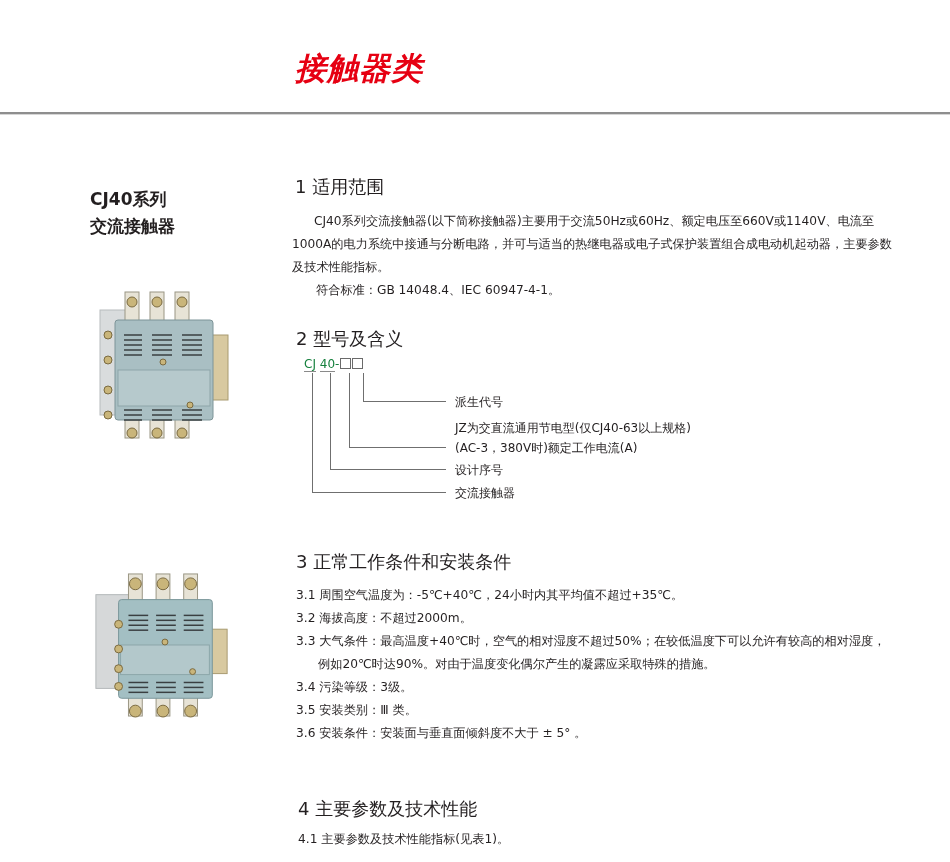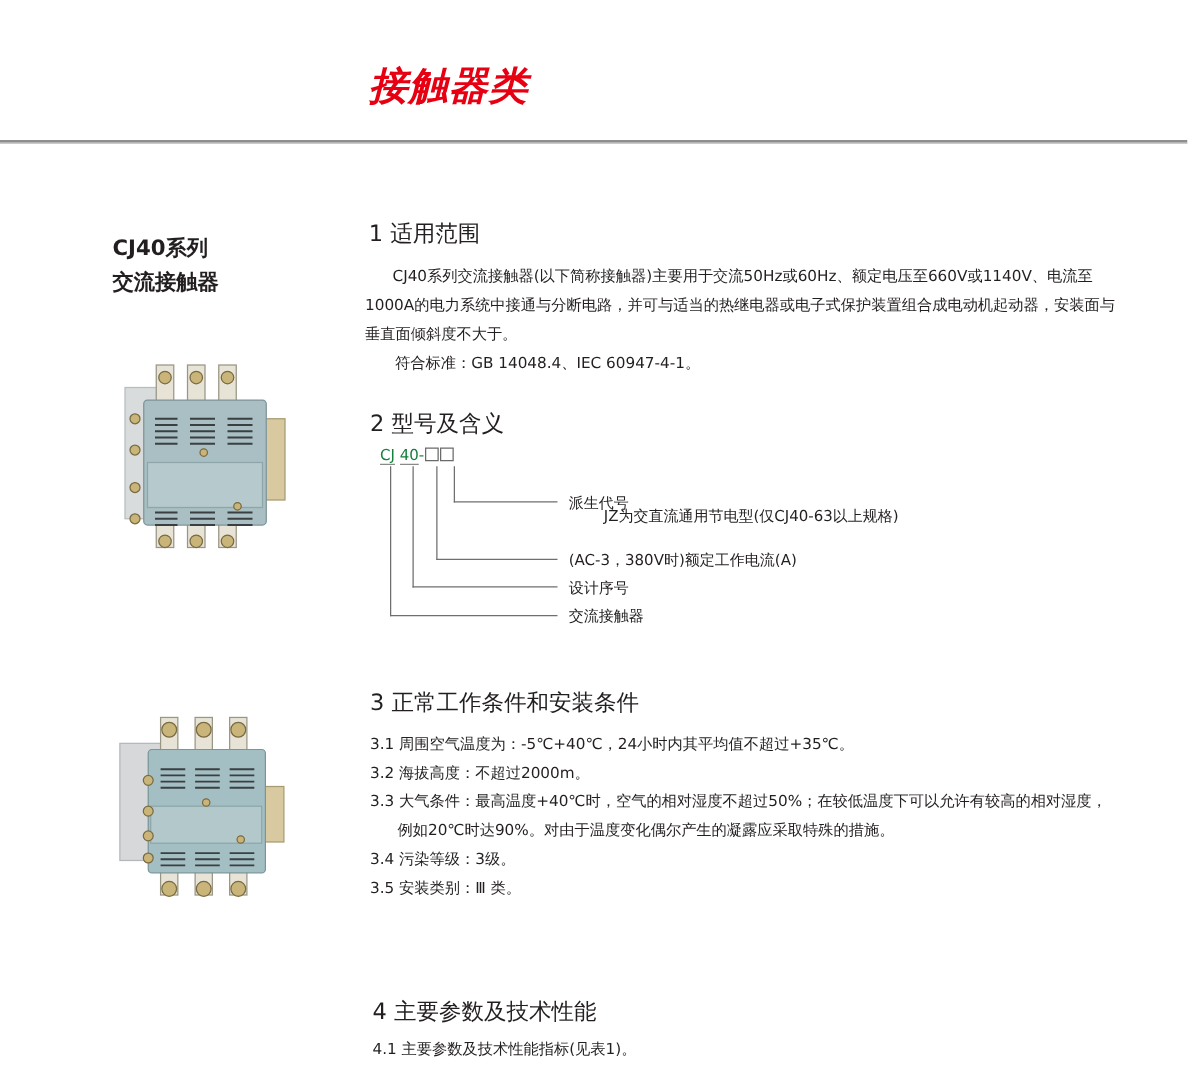--- a/index.html
+++ b/index.html
@@ -175,21 +175,21 @@
     <circle cx="28" cy="55" r="4"></circle>
       <circle cx="28" cy="80" r="4"></circle>
       <circle cx="28" cy="100" r="4"></circle>
       <circle cx="28" cy="118" r="4"></circle>
     <circle cx="75" cy="73" r="3"></circle>
       <circle cx="103" cy="103" r="3"></circle>
   </g>
 </svg>
 
 <div class="sec-h s1-title">1 适用范围</div>
-<div class="para s1-p1">CJ40系列交流接触器(以下简称接触器)主要用于交流50Hz或60Hz、额定电压至660V或1140V、电流至1000A的电力系统中接通与分断电路，并可与适当的热继电器或电子式保护装置组合成电动机起动器，安装面与垂直面倾斜度不大于。</div>
+<div class="para s1-p1">CJ40系列交流接触器(以下简称接触器)主要用于交流50Hz或60Hz、额定电压至660V或1140V、电流至1000A的电力系统中接通与分断电路，并可与适当的热继电器或电子式保护装置组合成电动机起动器，主要参数及技术性能指标。</div>
 <div class="para s1-std">符合标准：GB 14048.4、IEC 60947-4-1。</div>
 
 <div class="sec-h s2-title">2 型号及含义</div>
 <div class="model-code">
   <span class="u">CJ</span>
   <span class="u">40</span><span>-</span><span class="box"></span><span class="box"></span>
 </div>
 
 <div class="diagram">
 
@@ -200,28 +200,29 @@
   <div class="hl" style="left:349px; top:447px; width:97px;"></div>
 
   <div class="vl" style="left:330px; top:373px; height:97px;"></div>
   <div class="hl" style="left:330px; top:469px; width:116px;"></div>
 
   <div class="vl" style="left:312px; top:373px; height:120px;"></div>
   <div class="hl" style="left:312px; top:492px; width:134px;"></div>
 </div>
 
 <div class="dlabel" style="top:394px;">派生代号</div>
-<div class="dlabel" style="top:405px;margin-left:28px;">JZ为交直流通用节电型(仅CJ40-63以上规格)</div>
+<div class="dlabel" style="top:420px;">JZ为交直流通用节电型(仅CJ40-63以上规格)</div>
 <div class="dlabel" style="top:440px;">(AC-3，380V时)额定工作电流(A)</div>
 <div class="dlabel" style="top:462px;">设计序号</div>
 <div class="dlabel" style="top:485px;">交流接触器</div>
 
 <div class="sec-h s3-title">3 正常工作条件和安装条件</div>
 <div class="s3-list">
   <span class="item">3.1 周围空气温度为：-5℃+40℃，24小时内其平均值不超过+35℃。</span>
   <span class="item">3.2 海拔高度：不超过2000m。</span>
   <span class="item">3.3 大气条件：最高温度+40℃时，空气的相对湿度不超过50%；在较低温度下可以允许有较高的相对湿度，例如20℃时达90%。对由于温度变化偶尔产生的凝露应采取特殊的措施。</span>
   <span class="item">3.4 污染等级：3级。</span>
   <span class="item">3.5 安装类别：Ⅲ 类。</span>
+  <span class="item">3.6 安装条件：安装面与垂直面倾斜度不大于 ± 5° 。</span>
 </div>
 
 <div class="sec-h s4-title">4 主要参数及技术性能</div>
 <div class="para s4-p">4.1 主要参数及技术性能指标(见表1)。</div>
 
 </body></html>

